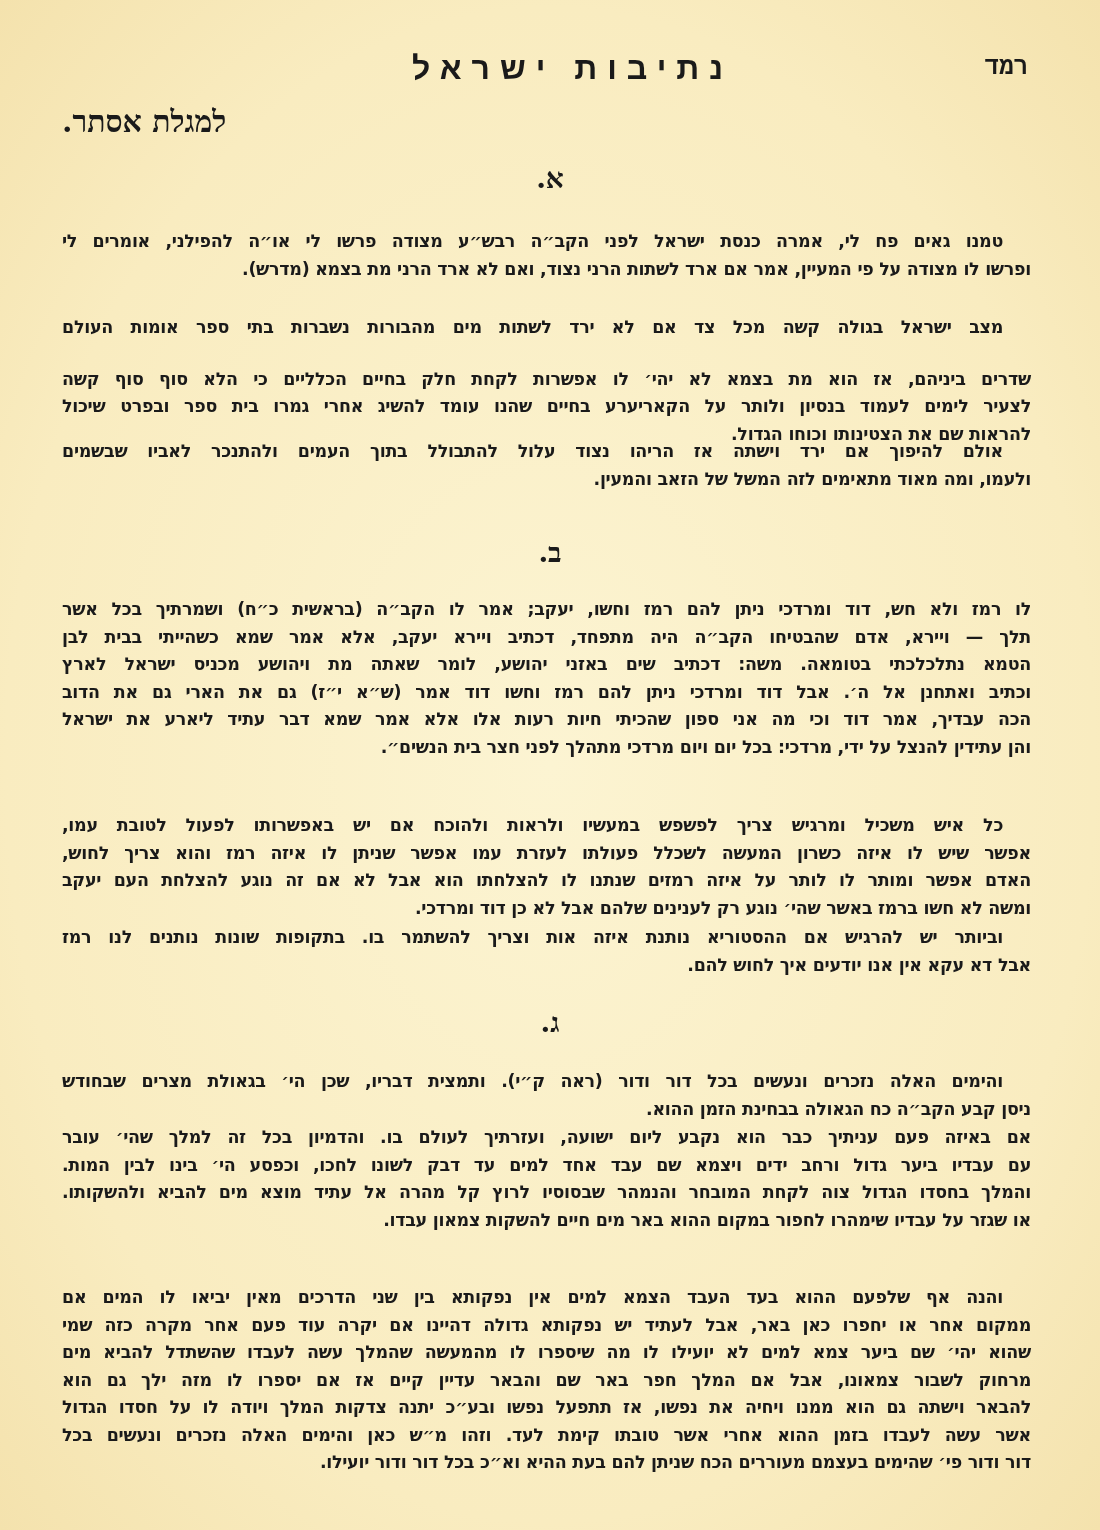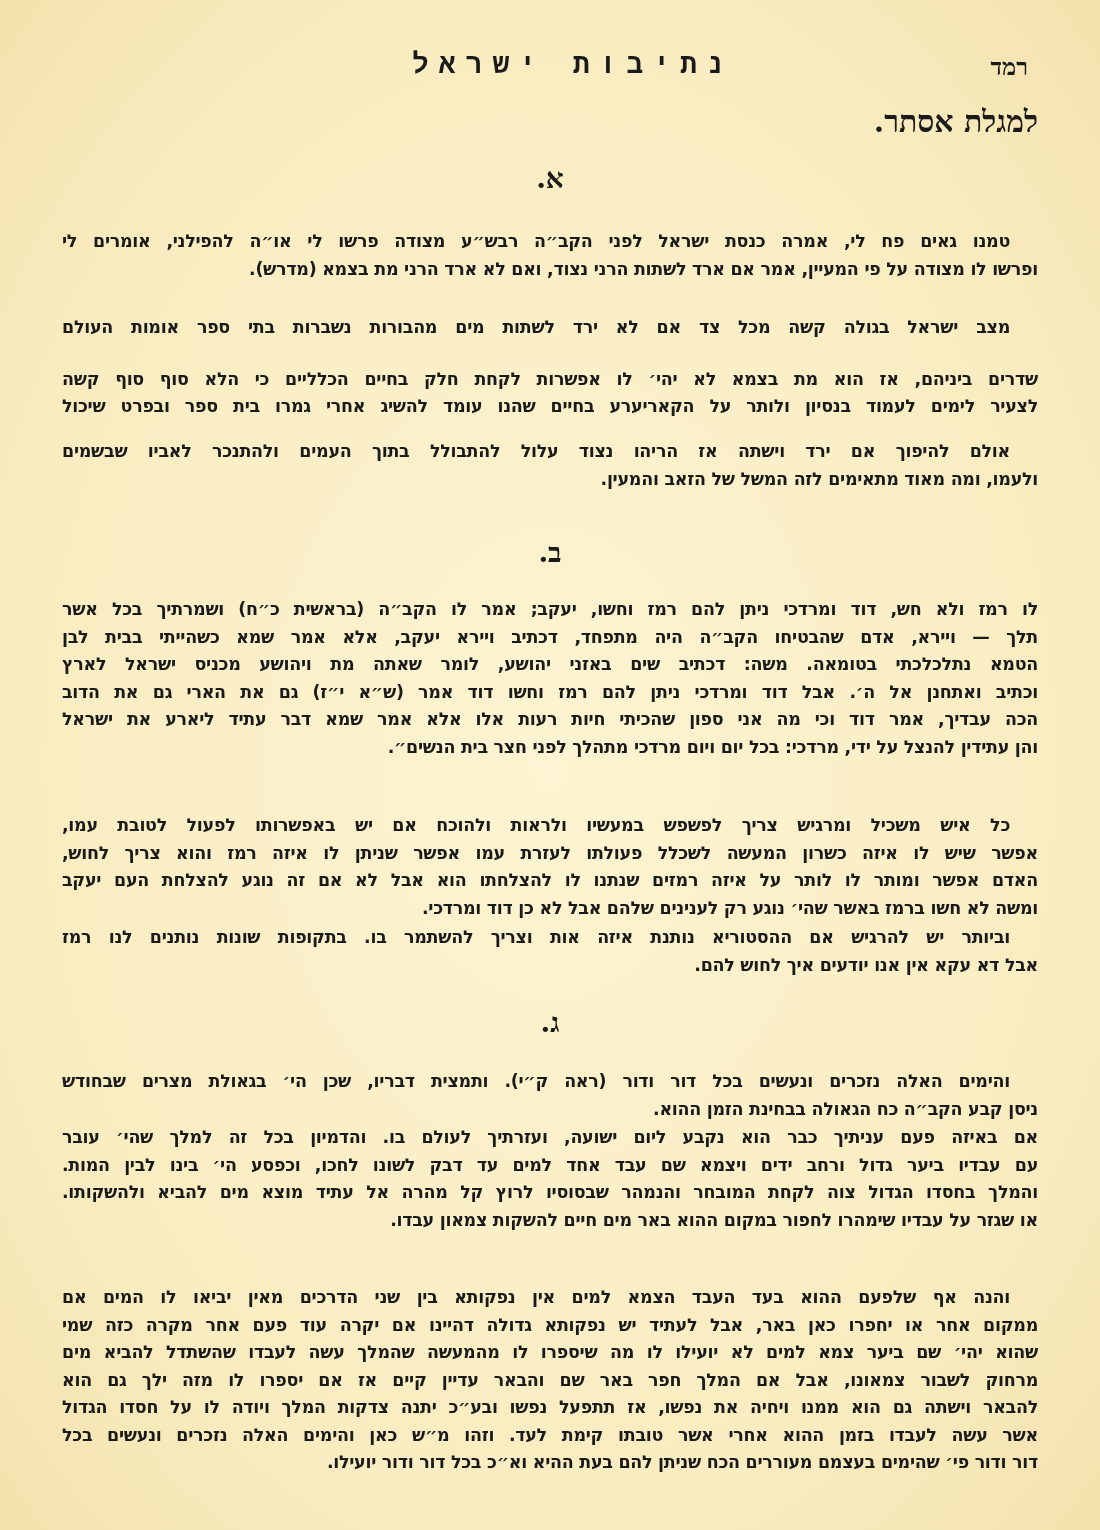--- a/index.html
+++ b/index.html
@@ -10,37 +10,37 @@
     color: #1a1a1a;
     font-family: "DejaVu Serif", "Liberation Serif", serif;
     position: relative;
   }
   .page { position: absolute; left: 62px; right: 62px; top: 0; direction: rtl; }
   .running-head {
     position: absolute; top: 50px; left: 0; right: 0; height: 34px;
   }
   .page-num {
     position: absolute; right: 10px; top: 4px;
-    font-size: 24px; font-weight: bold; font-family: Liberation Serif, serif; margin-left: 27px;
+    font-size: 24px; font-weight: bold; font-family: Liberation Mono, monospace; margin-left: 27px;
   }
   .book-title {
     position: absolute; left: 350px; top: 0px;
-    font-size: 28px; font-weight: bold; letter-spacing: 10px;
-    font-family: Liberation Mono, monospace;
+    font-size: 32px; font-weight: bold; letter-spacing: 10px;
+    font-family: Liberation Sans, sans-serif;
   }
   .chapter-title {
-    position: absolute; top: 104px; left: 0; right: 0; text-align: right;
+    position: absolute; top: 104px; left: 0; right: 0; text-align: left;
     font-size: 30px; font-weight: bold; font-family: "DejaVu Serif", serif;
   }
   .section-letter {
     position: absolute; left: 0; right: 0; text-align: center;
     font-size: 28px; font-weight: bold; font-family: "DejaVu Serif", serif;
   }
   .para {
-    position: absolute; left: 0; right: 0;
+    position: absolute; left: 0; right: 7px;
     font-size: 17.5px; font-weight: bold; line-height: 27.5px;
     text-align: justify; text-align-last: right;
     font-family: "DejaVu Sans", sans-serif;
     letter-spacing: -0.3px;
   }
   .para .line { display: block; white-space: nowrap; text-align: justify; text-align-last: justify; }
   .para .line.last { text-align-last: right; }
   .indent { padding-right: 28px; }
 </style>
 </head>
@@ -59,20 +59,21 @@
 
   <div class="para" style="top:228px">
     <span class="line indent">טמנו גאים פח לי, אמרה כנסת ישראל לפני הקב״ה רבש״ע מצודה פרשו לי או״ה להפילני, אומרים לי</span>
     <span class="line last">ופרשו לו מצודה על פי המעיין, אמר אם ארד לשתות הרני נצוד, ואם לא ארד הרני מת בצמא (מדרש).</span>
   </div>
 
   <div class="para" style="top:314px">
     <span class="line indent">מצב ישראל בגולה קשה מכל צד אם לא ירד לשתות מים מהבורות נשברות בתי ספר אומות העולם</span>
     <span class="line" style="margin-top:24px">שדרים ביניהם, אז הוא מת בצמא לא יהי׳ לו אפשרות לקחת חלק בחיים הכלליים כי הלא סוף סוף קשה</span>
     <span class="line">לצעיר לימים לעמוד בנסיון ולותר על הקאריערע בחיים שהנו עומד להשיג אחרי גמרו בית ספר ובפרט שיכול</span>
+    <span class="line last">להראות שם את הצטינותו וכוחו הגדול.</span>
   </div>
 
   <div class="para" style="top:438px">
     <span class="line indent">אולם להיפוך אם ירד וישתה אז הריהו נצוד עלול להתבולל בתוך העמים ולהתנכר לאביו שבשמים</span>
     <span class="line last">ולעמו, ומה מאוד מתאימים לזה המשל של הזאב והמעין.</span>
   </div>
 
   <div class="section-letter" style="top:536px">ב.</div>
 
   <div class="para" style="top:596px">

